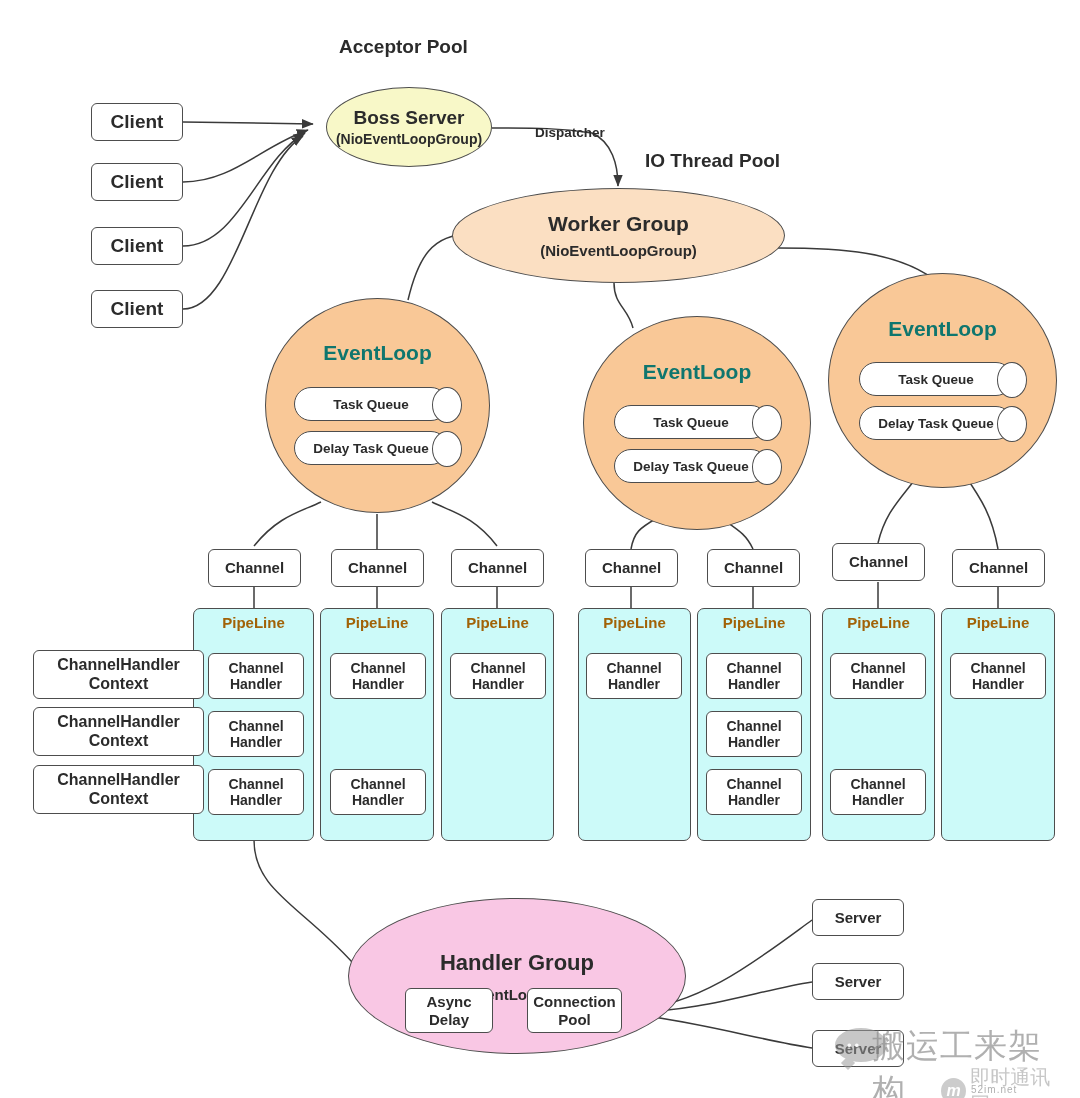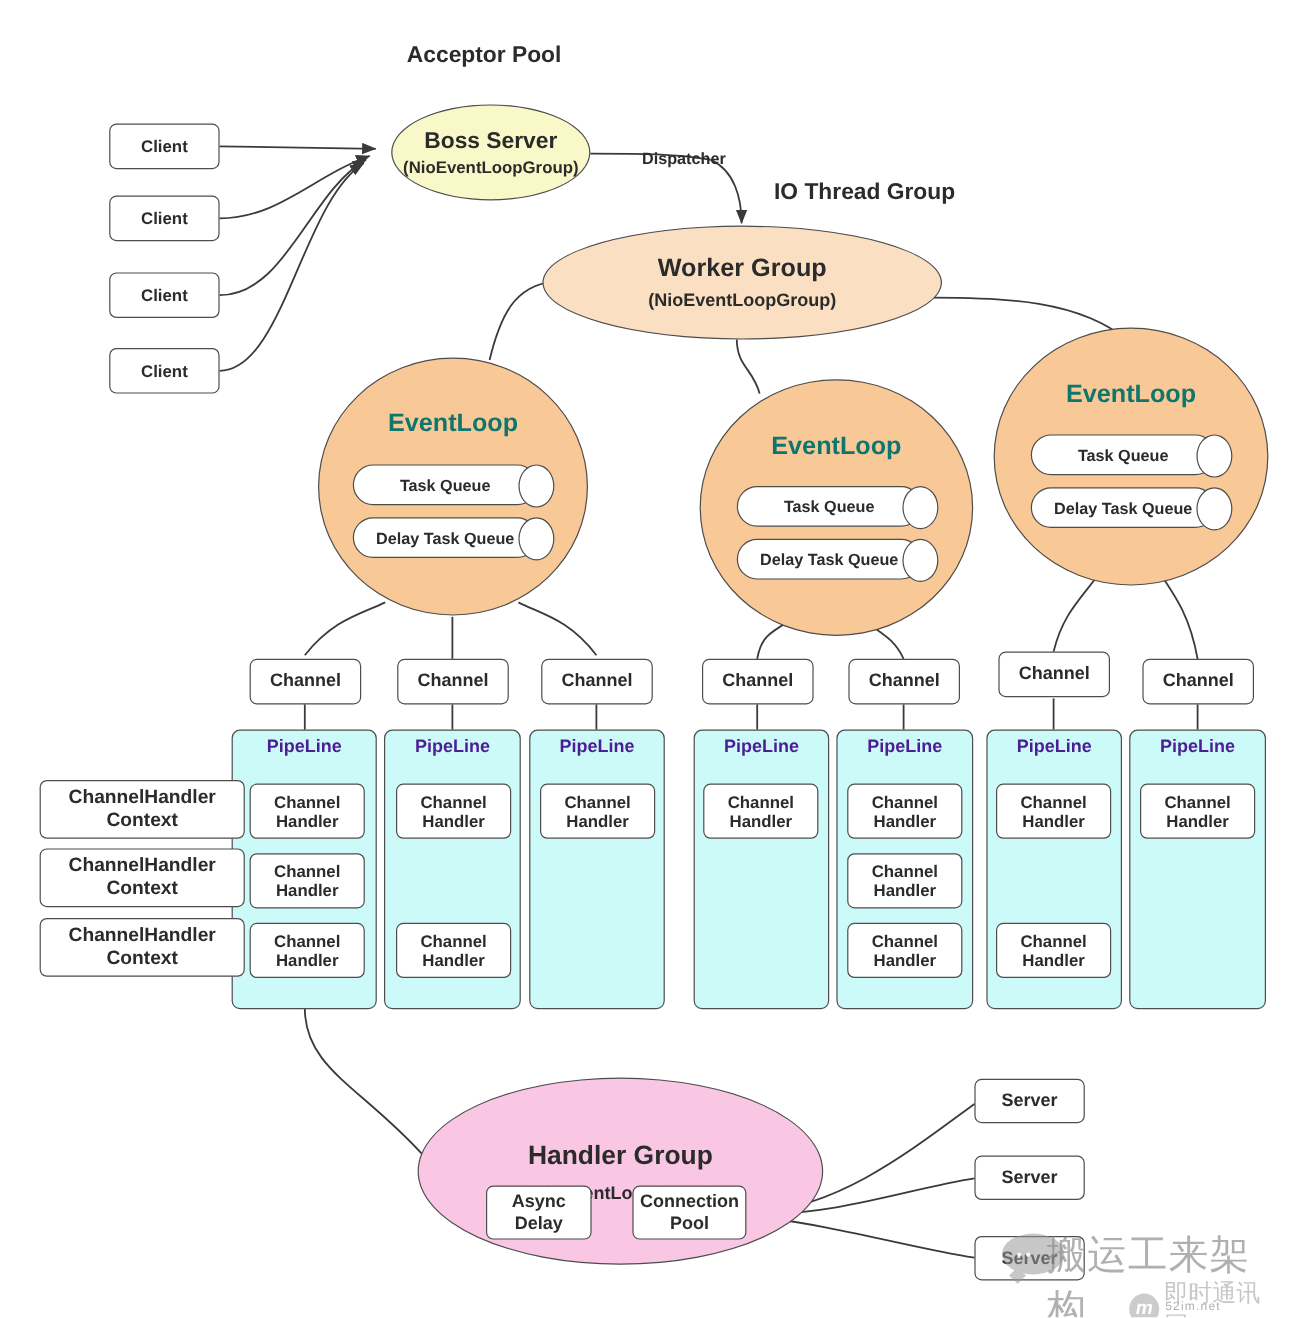--- a/index.html
+++ b/index.html
@@ -7,32 +7,32 @@
   #stage{position:relative;width:1080px;height:1098px;overflow:hidden;background:#fff;}
   svg#wires{position:absolute;left:0;top:0;width:1080px;height:1098px;pointer-events:none;}
 
   .node{position:absolute;box-sizing:border-box;display:flex;flex-direction:column;
         align-items:center;justify-content:center;text-align:center;}
 
   
   .box{border:1.6px solid #4d4d4d;border-radius:6px;background:#fff;
        font-weight:bold;color:#2b2b2b;line-height:1.15;z-index:6;}
 
-  .client{width:92px;height:38px;font-size:14px;}
+  .client{width:92px;height:38px;font-size:19px;}
   .channel{width:93px;height:38px;font-size:15px;}
   .chctx{width:171px;height:49px;font-size:16px;z-index:9;}
   .handler{width:96px;height:46px;font-size:14px;z-index:8;}
   .server{width:92px;height:37px;font-size:15px;}
   .minibox{height:45px;font-size:15px;z-index:8;}
 
   
   .pipeline{position:absolute;box-sizing:border-box;border:1.6px solid #4d4d4d;border-radius:7px;
             background:#ccfaf9;z-index:4;}
   .pipeline .pl-title{position:absolute;top:5px;left:0;right:0;text-align:center;
-            font-size:15px;font-weight:bold;color:#4c1d95;}
+            font-size:15px;font-weight:bold;color:#a16207;}
 
   
   .ellipse{position:absolute;box-sizing:border-box;border:1.6px solid #4d4d4d;border-radius:50%;
            display:flex;flex-direction:column;align-items:center;justify-content:center;z-index:5;}
   .ellipse .e-title{font-weight:bold;color:#2b2b2b;}
   .ellipse .e-sub{color:#2b2b2b;font-weight:bold;}
 
   #bossGroup{left:326px;top:87px;width:166px;height:80px;background:#f8f8c8;}
   #bossGroup .e-title{font-size:19px;}
   #bossGroup .e-sub{font-size:14px;margin-top:2px;}
@@ -131,21 +131,21 @@
 
       <path d="M254,840 C254,890 300,905 352,962"></path>
 
       <path d="M632,1010 C700,1006 760,958 812,920"></path>
       <path d="M632,1012 C700,1012 760,990 812,982"></path>
       <path d="M632,1014 C700,1022 760,1040 812,1048"></path>
     </g>
   </svg>
 
   <div class="label" id="lblAcceptor">Acceptor Pool</div>
-  <div class="label" id="lblIoPool">IO Thread Group</div>
+  <div class="label" id="lblIoPool">IO Thread Pool</div>
   <div class="label" id="lblDispatcher">Dispatcher</div>
 
   <div class="node box client" style="left:91px;top:103px;">
       <span>Client</span>
     </div>
   <div class="node box client" style="left:91px;top:163px;">
       <span>Client</span>
     </div>
   <div class="node box client" style="left:91px;top:227px;">
       <span>Client</span>

